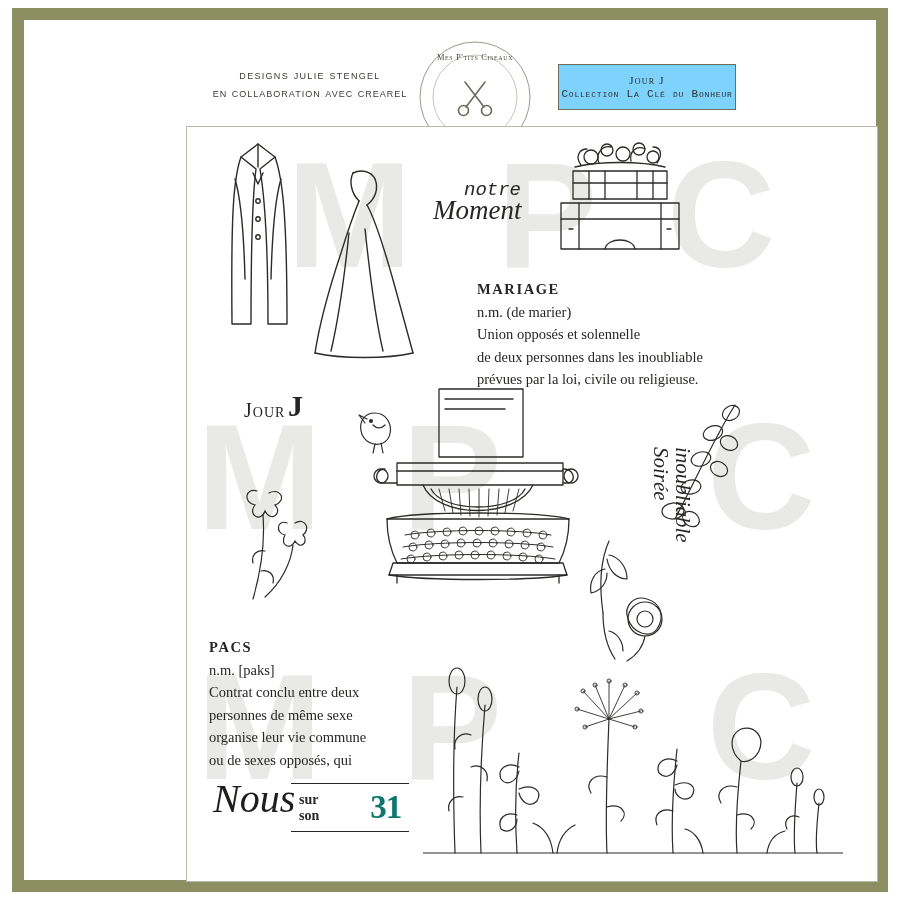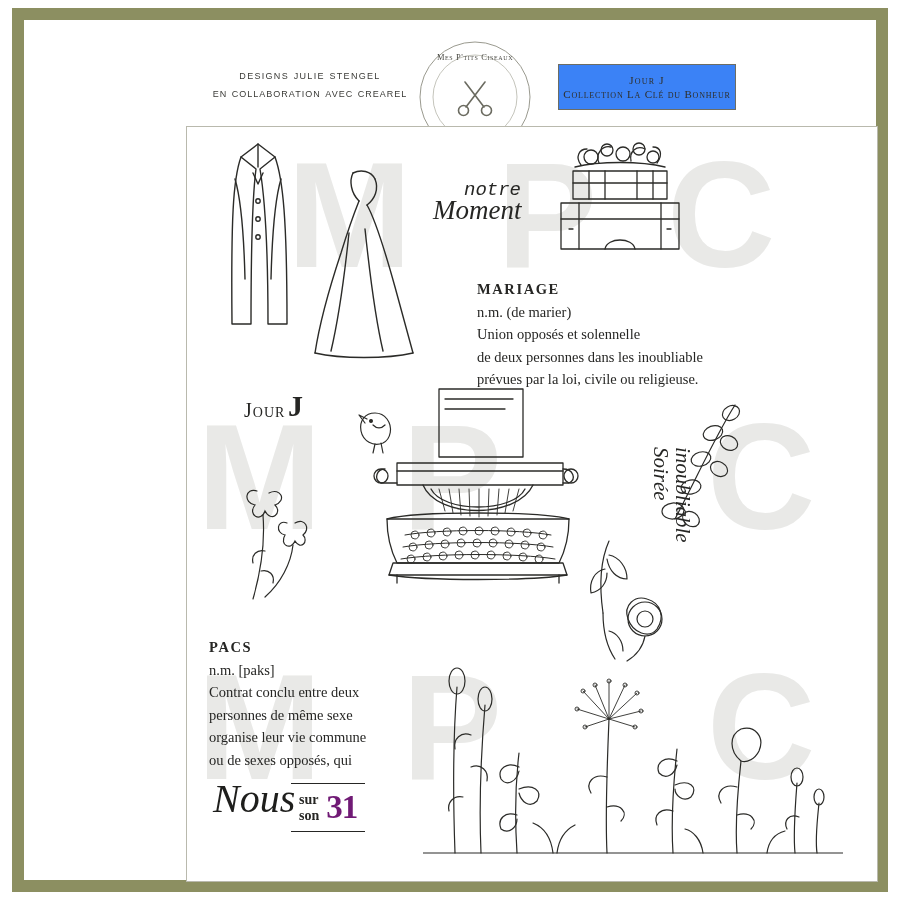--- a/index.html
+++ b/index.html
@@ -97,36 +97,36 @@
   .logo-text-top { top: 14px; }
   .logo-text-bottom { bottom: 14px; }
   
   .title-box {
     position: absolute;
     left: 534px;
     top: 44px;
     width: 176px;
     height: 44px;
     border: 1px solid #6d6d63;
-    background: #3b82f6;
+    background: #7dd3fc;
     display: flex;
     flex-direction: column;
     align-items: center;
     justify-content: center;
     gap: 2px;
   }
   .title-line1 {
     font-family: "Liberation Serif", serif;
     font-size: 11px;
     letter-spacing: 1.2px;
     color: #2f2f2b;
     font-variant: small-caps;
   }
   .title-line2 {
-    font-family: Liberation Serif, serif;
+    font-family: Liberation Mono, monospace;
     font-size: 11px;
     letter-spacing: 0.8px;
     color: #2f2f2b;
     font-variant: small-caps;
   }
   
   .panel {
     position: absolute;
     left: 186px;
     top: 126px;
@@ -202,22 +202,23 @@
     font-family: "Liberation Serif", serif;
     font-size: 14px;
     line-height: 1.12;
     color: #262624;
     font-weight: bold;
   }
   .num31 {
     font-family: "Liberation Serif", serif;
     font-size: 33px;
     font-weight: bold;
-    color: #701a75;
+    color: #0f766e;
     letter-spacing: -1px;
+    margin-left: 44px;
   }
   .nous-mono {
     position: absolute;
     font-family: "Liberation Serif", serif;
     font-size: 40px;
     color: #1e1e1c;
     font-style: italic;
   }
   svg { display: block; }
 </style>

